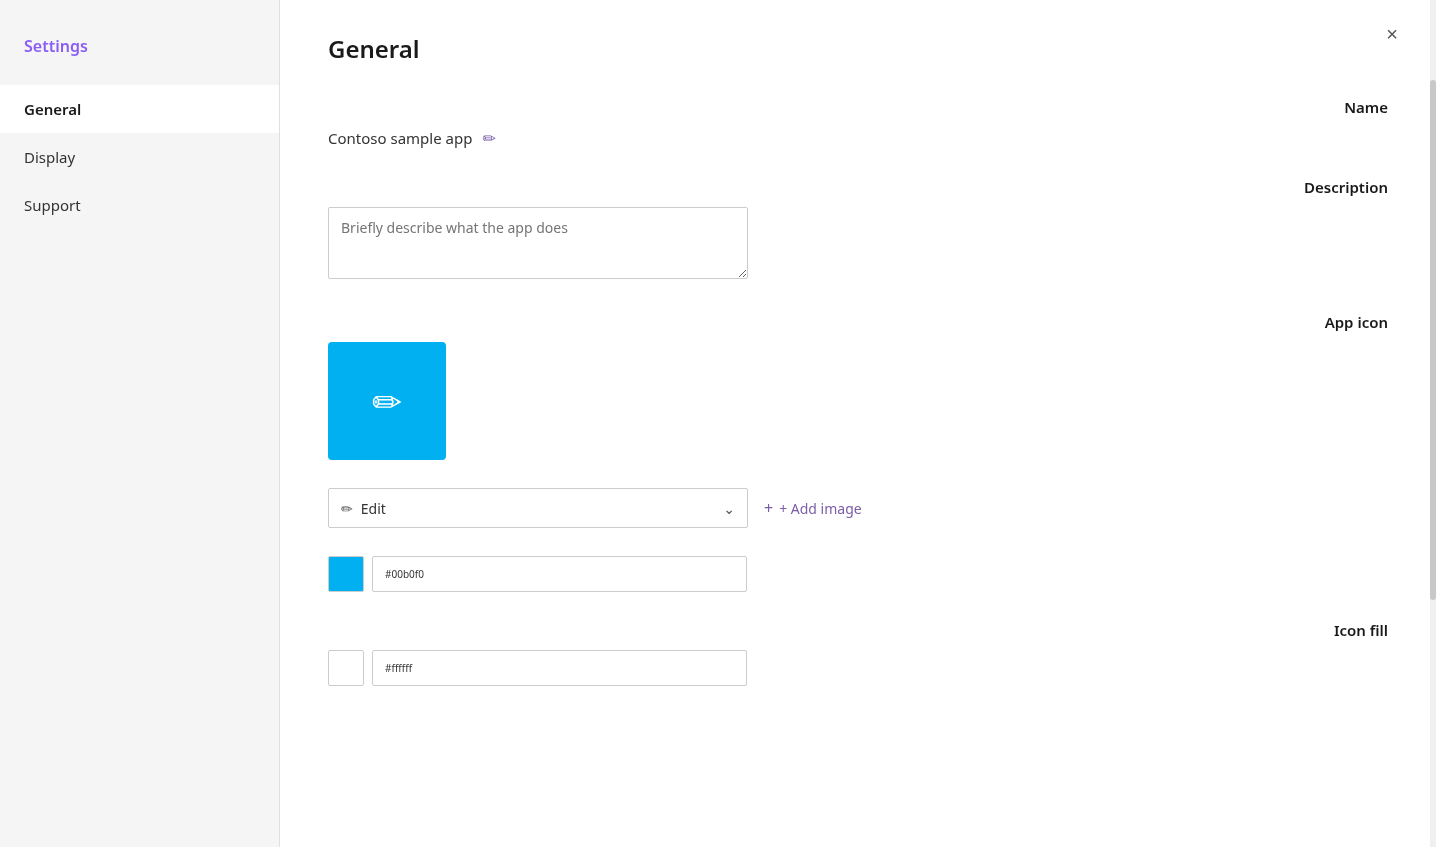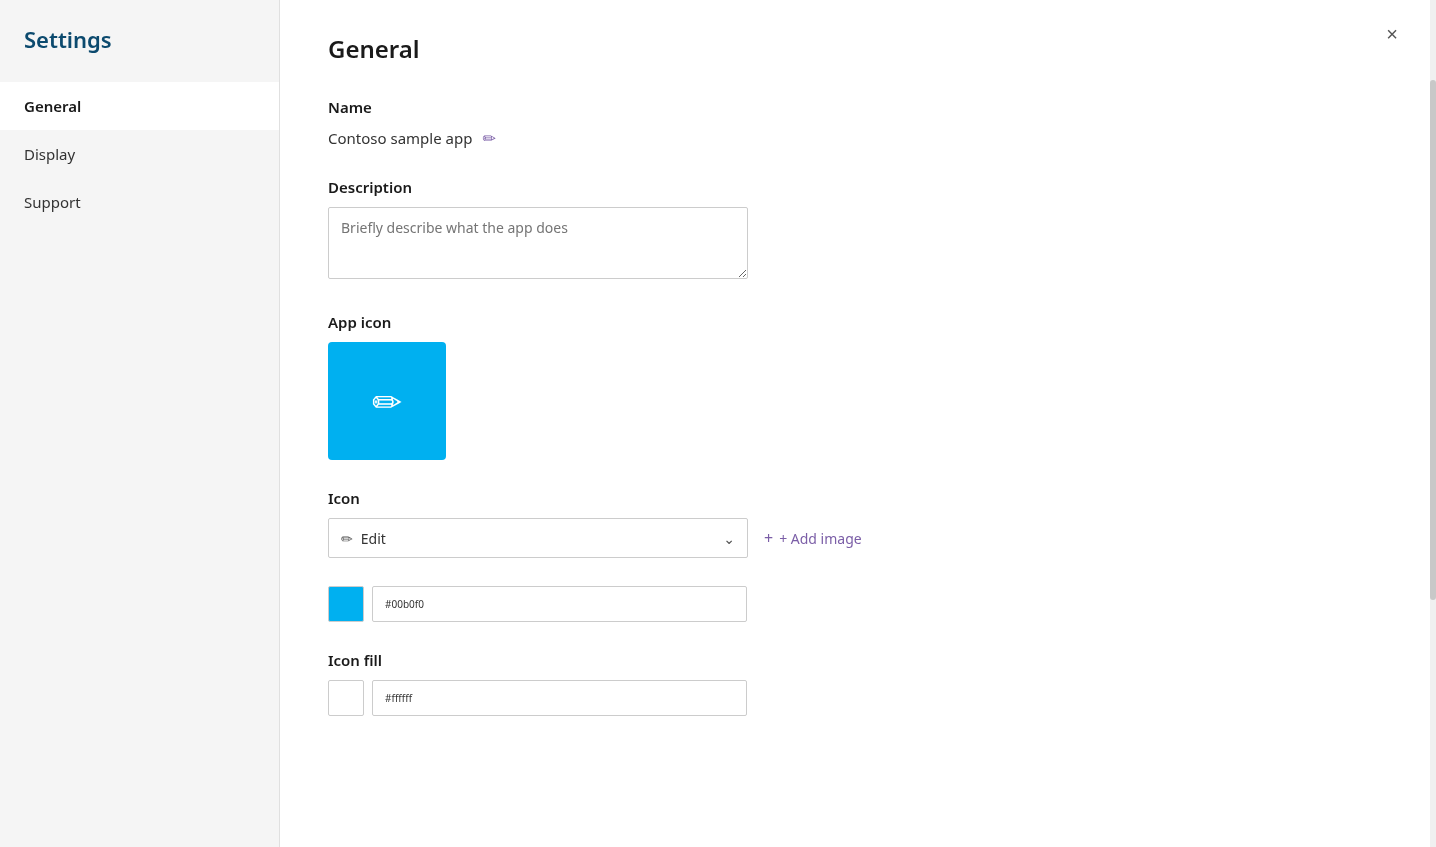--- a/index.html
+++ b/index.html
@@ -19,24 +19,25 @@
 
     .sidebar {
       width: 280px;
       background: #f5f5f5;
       padding: 24px 0;
       flex-shrink: 0;
       border-right: 1px solid #e0e0e0;
     }
 
     .sidebar-title {
-      font-size: 22px;
+      font-size: 16px;
       font-weight: 600;
-      color: #0c4a6e;
+      color: #8b5cf6;
       padding: 0 24px 28px 24px;
+      margin-top: 11px;
     }
 
     .sidebar-item {
       padding: 14px 24px;
       font-size: 15px;
       color: #333;
       cursor: pointer;
       background: transparent;
     }
 
@@ -75,20 +76,21 @@
       font-weight: 600;
       color: #1a1a1a;
       margin-bottom: 32px;
     }
 
     .section-label {
       font-size: 15px;
       font-weight: 600;
       color: #1a1a1a;
       margin-bottom: 10px;
+      text-align: right;
     }
 
     .name-row {
       display: flex;
       align-items: center;
       gap: 10px;
       margin-bottom: 20px;
     }
 
     .name-value {
@@ -260,21 +262,20 @@
   </div>
 
   <div class="section-block">
     <div class="section-label">App icon</div>
     <div class="app-icon-preview">
       <span class="app-icon-pencil">✏</span>
     </div>
   </div>
 
   <div class="section-block">
-    <div class="section-label">Icon</div>
     <div class="icon-dropdown-row">
       <div class="icon-select">
         <div class="icon-select-inner">
           <span style="color:#555; font-size:14px;">✏</span>
           <span>Edit</span>
         </div>
         <span class="chevron-down">⌄</span>
       </div>
       <button class="add-image-btn">
         <span style="font-size:16px; color:#7b5ea7;">+</span>

